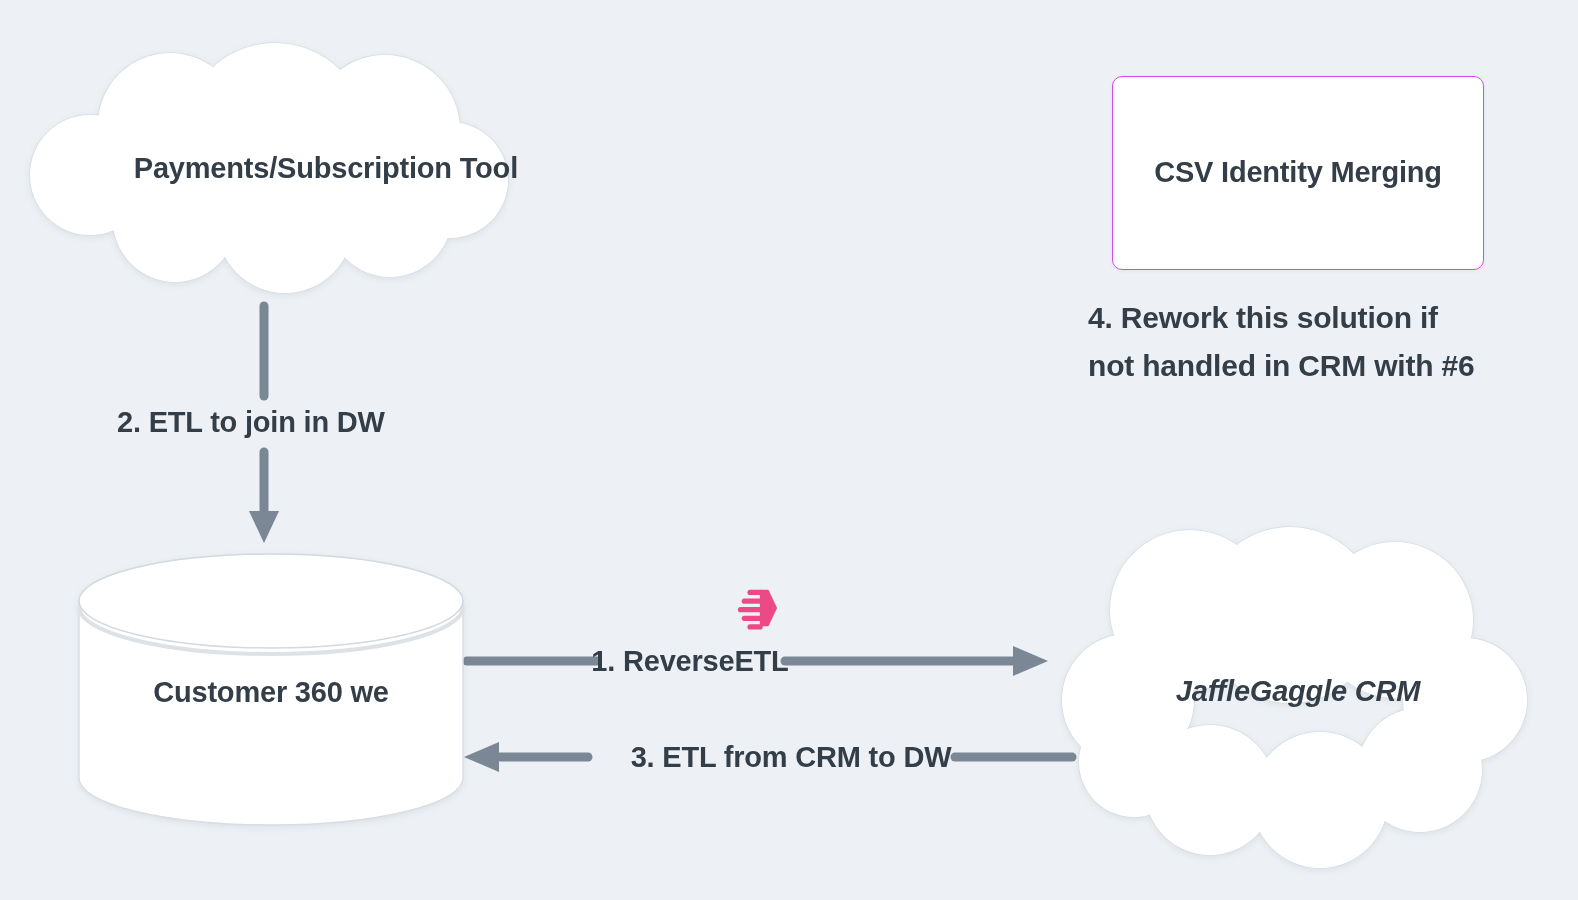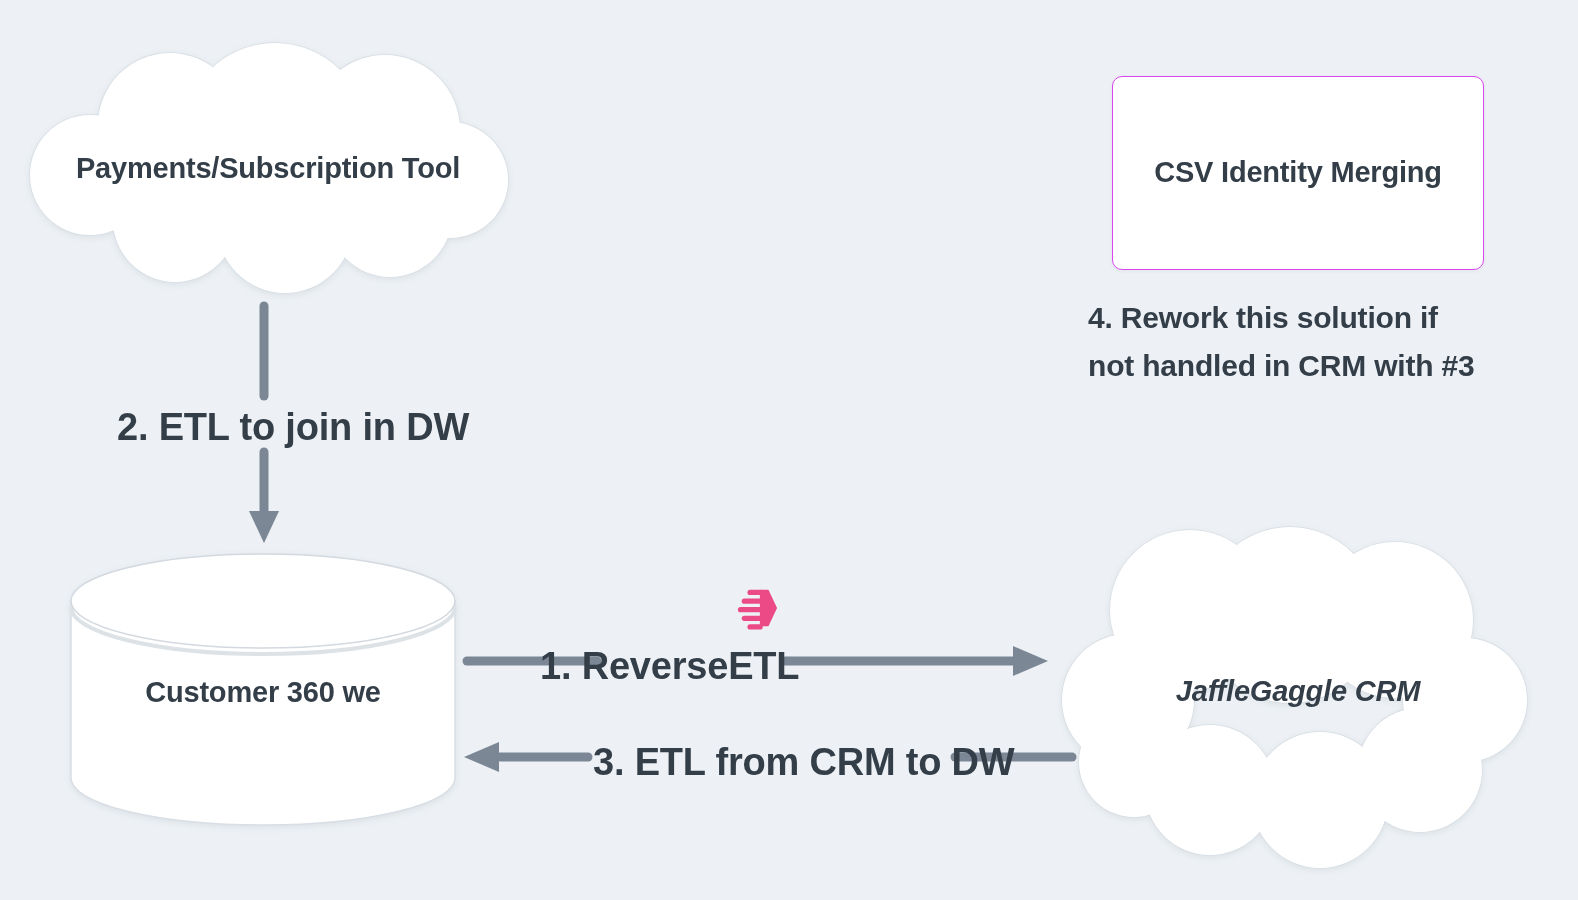--- a/index.html
+++ b/index.html
@@ -16,21 +16,21 @@
     color:var(--text,#333e48);text-align:center;line-height:1.28;
   }
   .shape-svg{position:absolute;filter:drop-shadow(0 2px 3px rgba(31,45,61,.08));}
   .flex-center{display:flex;align-items:center;justify-content:center;}
   .card{
     background:var(--node-fill,#fff);
     border:1px solid #d946ef;border-radius:10px;
     box-shadow:0 1px 4px rgba(31,45,61,.06);
   }
   .edge-label{
-    position:absolute;font-size:38px;font-weight:600;letter-spacing:-0.2px;
+    position:absolute;font-size:29px;font-weight:600;letter-spacing:-0.2px;
     color:var(--text,#333e48);white-space:nowrap;line-height:1;
   }
   .note{
     position:absolute;font-size:30px;font-weight:700;letter-spacing:-0.2px;
     color:var(--text,#333e48);line-height:48px;white-space:nowrap;
   }
   .arrow-line{stroke:var(--arrow,#7b8794);stroke-width:9;stroke-linecap:round;fill:none;}
   .arrow-head{fill:var(--arrow,#7b8794);}
   .cloud-stroke{fill:var(--node-fill,#fff);stroke:var(--node-border,#d8dee4);stroke-width:1.5;}
   .cloud-fill{fill:var(--node-fill,#fff);}
@@ -75,52 +75,52 @@
       <circle cx="72" cy="139" r="60"></circle>
         <circle cx="152" cy="89" r="72"></circle>
       <circle cx="257" cy="99" r="92"></circle>
         <circle cx="367" cy="94" r="75"></circle>
       <circle cx="432" cy="144" r="58"></circle>
         <circle cx="372" cy="179" r="62"></circle>
       <circle cx="267" cy="189" r="68"></circle>
         <circle cx="157" cy="184" r="62"></circle>
     </g>
   </svg>
-  <div class="abs flex-center" style="left:0;top:0;width:500px;height:266px;">
+  <div class="abs flex-center" style="left:0;top:0;width:500px;height:266px;justify-content:flex-end;">
     <div class="node-label">Payments/Subscription Tool</div>
   </div>
 </div>
 
 <div class="abs card flex-center" style="left:1112px;top:76px;width:370px;height:192px;">
   <div class="node-label">CSV Identity Merging</div>
 </div>
 
 <div class="note" style="left:1088px;top:294px;">
   <div>4. Rework this solution if</div>
-  <div>not handled in CRM with #3</div>
+  <div>not handled in CRM with #6</div>
 </div>
 
 <div class="edge-label" style="left:117px;top:408px;">2. ETL to join in DW</div>
 
-<div class="edge-label" style="left:540px;top:647px;width:300px;text-align:left;">1. ReverseETL</div>
+<div class="edge-label" style="left:540px;top:647px;width:300px;text-align:center;">1. ReverseETL</div>
 
-<div class="edge-label" style="left:593px;top:743px;width:360px;text-align:center;">3. ETL from CRM to DW</div>
+<div class="edge-label" style="left:611px;top:743px;width:360px;text-align:center;">3. ETL from CRM to DW</div>
 
 <svg class="abs" width="42" height="46" viewBox="0 0 44 46" style="left:736px;top:585px;">
   <g style="fill:var(--accent-pink,#ec4a87);">
     <polygon points="25,4 34,4 43,23 34,42 25,42"></polygon>
     <rect x="12" y="4" width="16" height="5.5" rx="2.7"></rect>
     <rect x="6" y="13" width="22" height="5.5" rx="2.7"></rect>
     <rect x="2" y="22" width="26" height="5.5" rx="2.7"></rect>
     <rect x="6" y="31" width="22" height="5.5" rx="2.7"></rect>
     <rect x="12" y="40" width="16" height="5.5" rx="2.7"></rect>
   </g>
 </svg>
 
-<div class="abs" style="left:68px;top:551px;width:390px;height:276px;">
+<div class="abs" style="left:76px;top:551px;width:390px;height:276px;">
   <svg class="shape-svg" width="390" height="276" viewBox="0 0 390 276" style="left:0;top:0;">
     <path d="M3,50 V227 A192,47 0 0 0 387,227 V50 Z" style="fill:var(--node-fill,#fff);stroke:var(--node-border,#d8dee4);stroke-width:1.5;"></path>
     <path d="M3,56 A192,47 0 0 0 387,56" style="fill:none;stroke:#dde2e7;stroke-width:4;"></path>
     <ellipse cx="195" cy="50" rx="192" ry="47" style="fill:var(--node-fill,#fff);stroke:#d3d9df;stroke-width:1.5;"></ellipse>
   </svg>
   <div class="abs" style="left:0;top:118px;width:390px;">
     <div class="node-label" style="line-height:47px;">
       <div>Customer 360 we</div>
     </div>
   </div>

